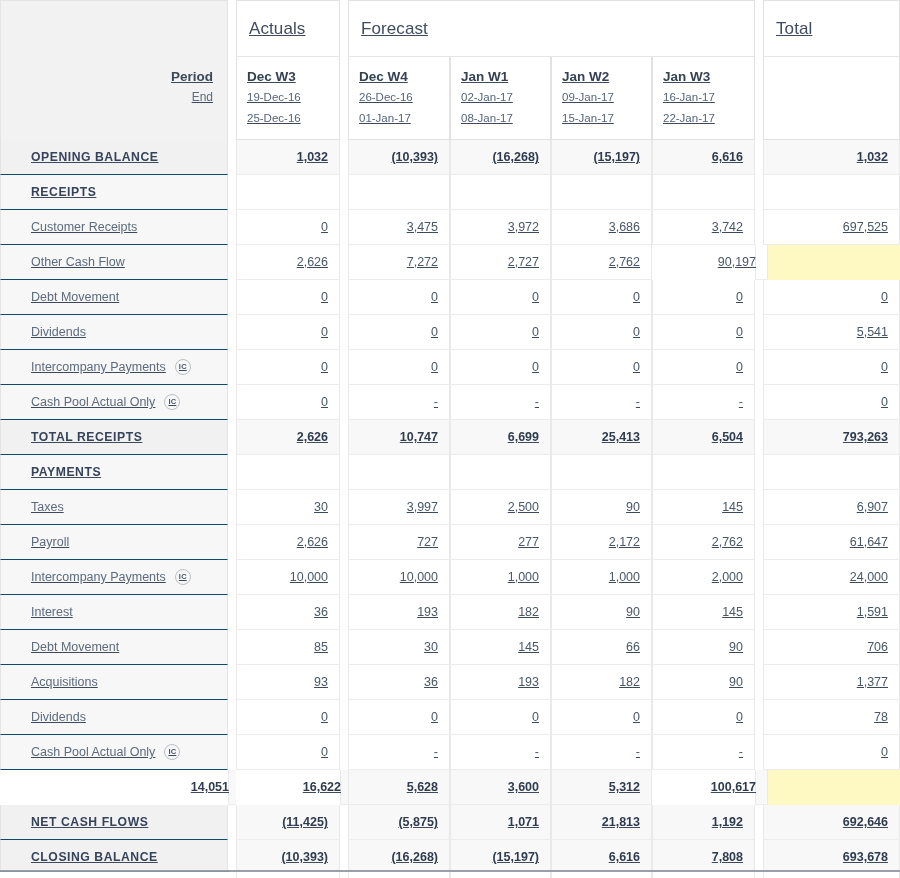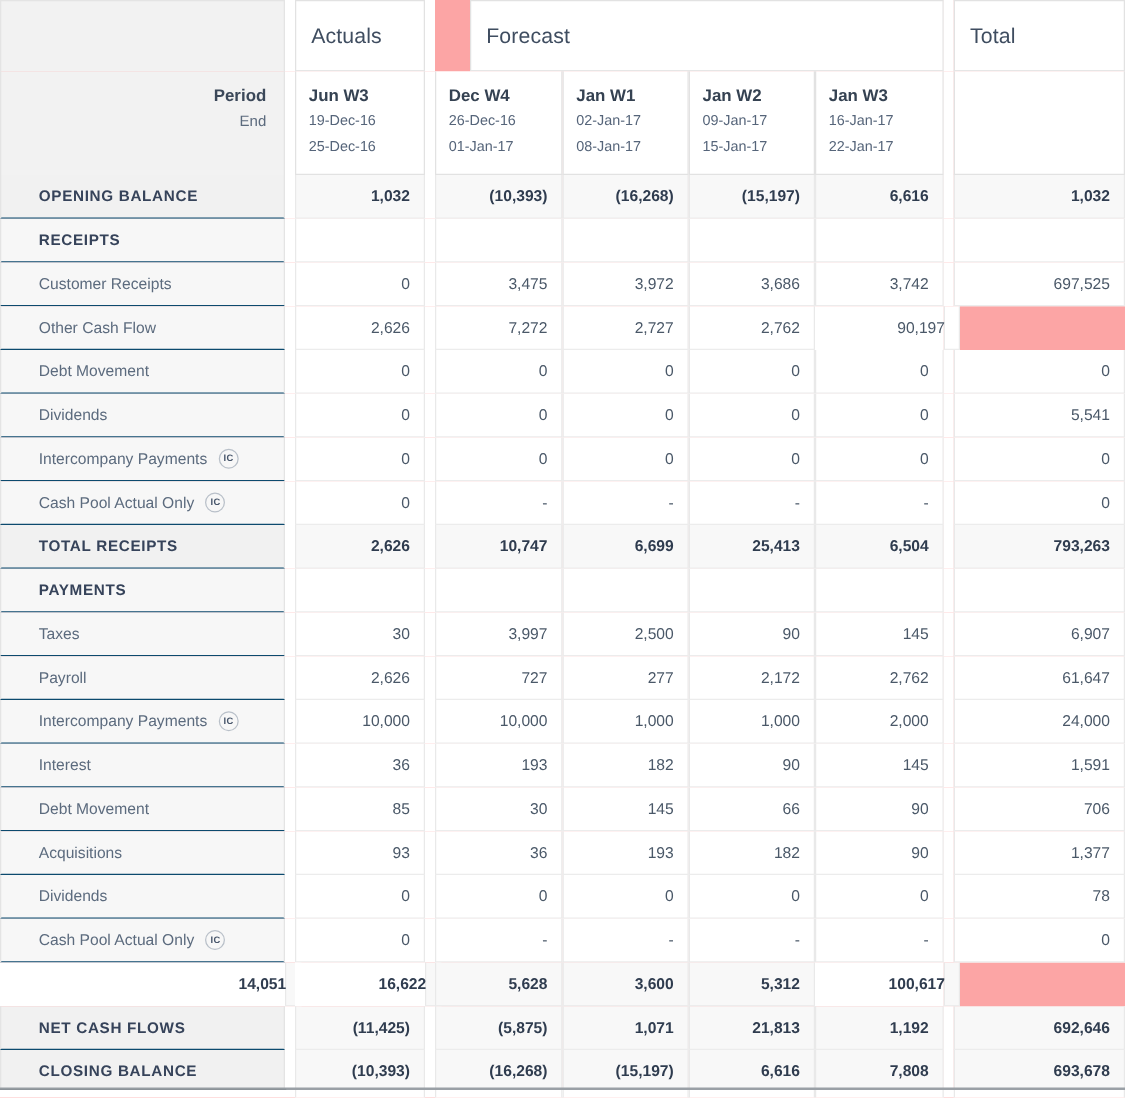--- a/index.html
+++ b/index.html
@@ -3,21 +3,21 @@
 <meta charset="utf-8">
 <style>
   html,body{margin:0;padding:0;}
   body{
     width:900px;height:878px;overflow:hidden;
     background:#ffffff;
     font-family:"Liberation Sans", sans-serif;
     color:#3d4a5c;
     -webkit-font-smoothing:antialiased;
   }
-  .sheet{position:relative;width:900px;height:878px;background:#fca5a5;}
+  .sheet{position:relative;width:900px;height:878px;background:#fef9c3;text-decoration:underline;}
 
   
   .grid{
     display:grid;
     grid-template-columns:228px 8px 104px 8px 102px 101px 101px 103px 8px 137px;
     width:900px;
   }
 
   
   .band-top{height:57px;}
@@ -26,21 +26,21 @@
     border:1px solid #e2e2e2;
     border-bottom:1px solid #e6e6e6;
     box-sizing:border-box;
     display:flex;align-items:center;
     padding-left:12px;
     font-size:17px;
     color:#3f4d60;
     letter-spacing:.1px;
   }
   .grp.actuals{grid-column:3 / span 1;}
-  .grp.forecast{grid-column:5 / span 4;margin-left:28px;}
+  .grp.forecast{grid-column:5 / span 4;}
   .grp.total{grid-column:10 / span 1;}
   .corner{grid-column:1 / span 1;background:#f2f2f2;border:1px solid #e4e4e4;border-bottom:none;box-sizing:border-box;}
   .gapcell{background:#ffffff;}
 
   
   .band-per{height:83px;}
   .per-lab{
     grid-column:1 / span 1;
     background:#f2f2f2;
     border-left:1px solid #e4e4e4;
@@ -140,21 +140,21 @@
   </div>
 
   <div class="grid band-per">
     <div class="per-lab">
       <div class="p1">Period</div>
       <div class="p2">End</div>
     </div>
     <div class="gapcell"></div>
 
     <div class="per-cell">
-      <div class="w">Jun W3</div>
+      <div class="w">Dec W3</div>
       <div class="d">19-Dec-16</div>
       <div class="d">25-Dec-16</div>
     </div>
 
     <div class="gapcell"></div>
 
     <div class="per-cell">
       <div class="w">Dec W4</div>
       <div class="d">26-Dec-16</div>
       <div class="d">01-Jan-17</div>

